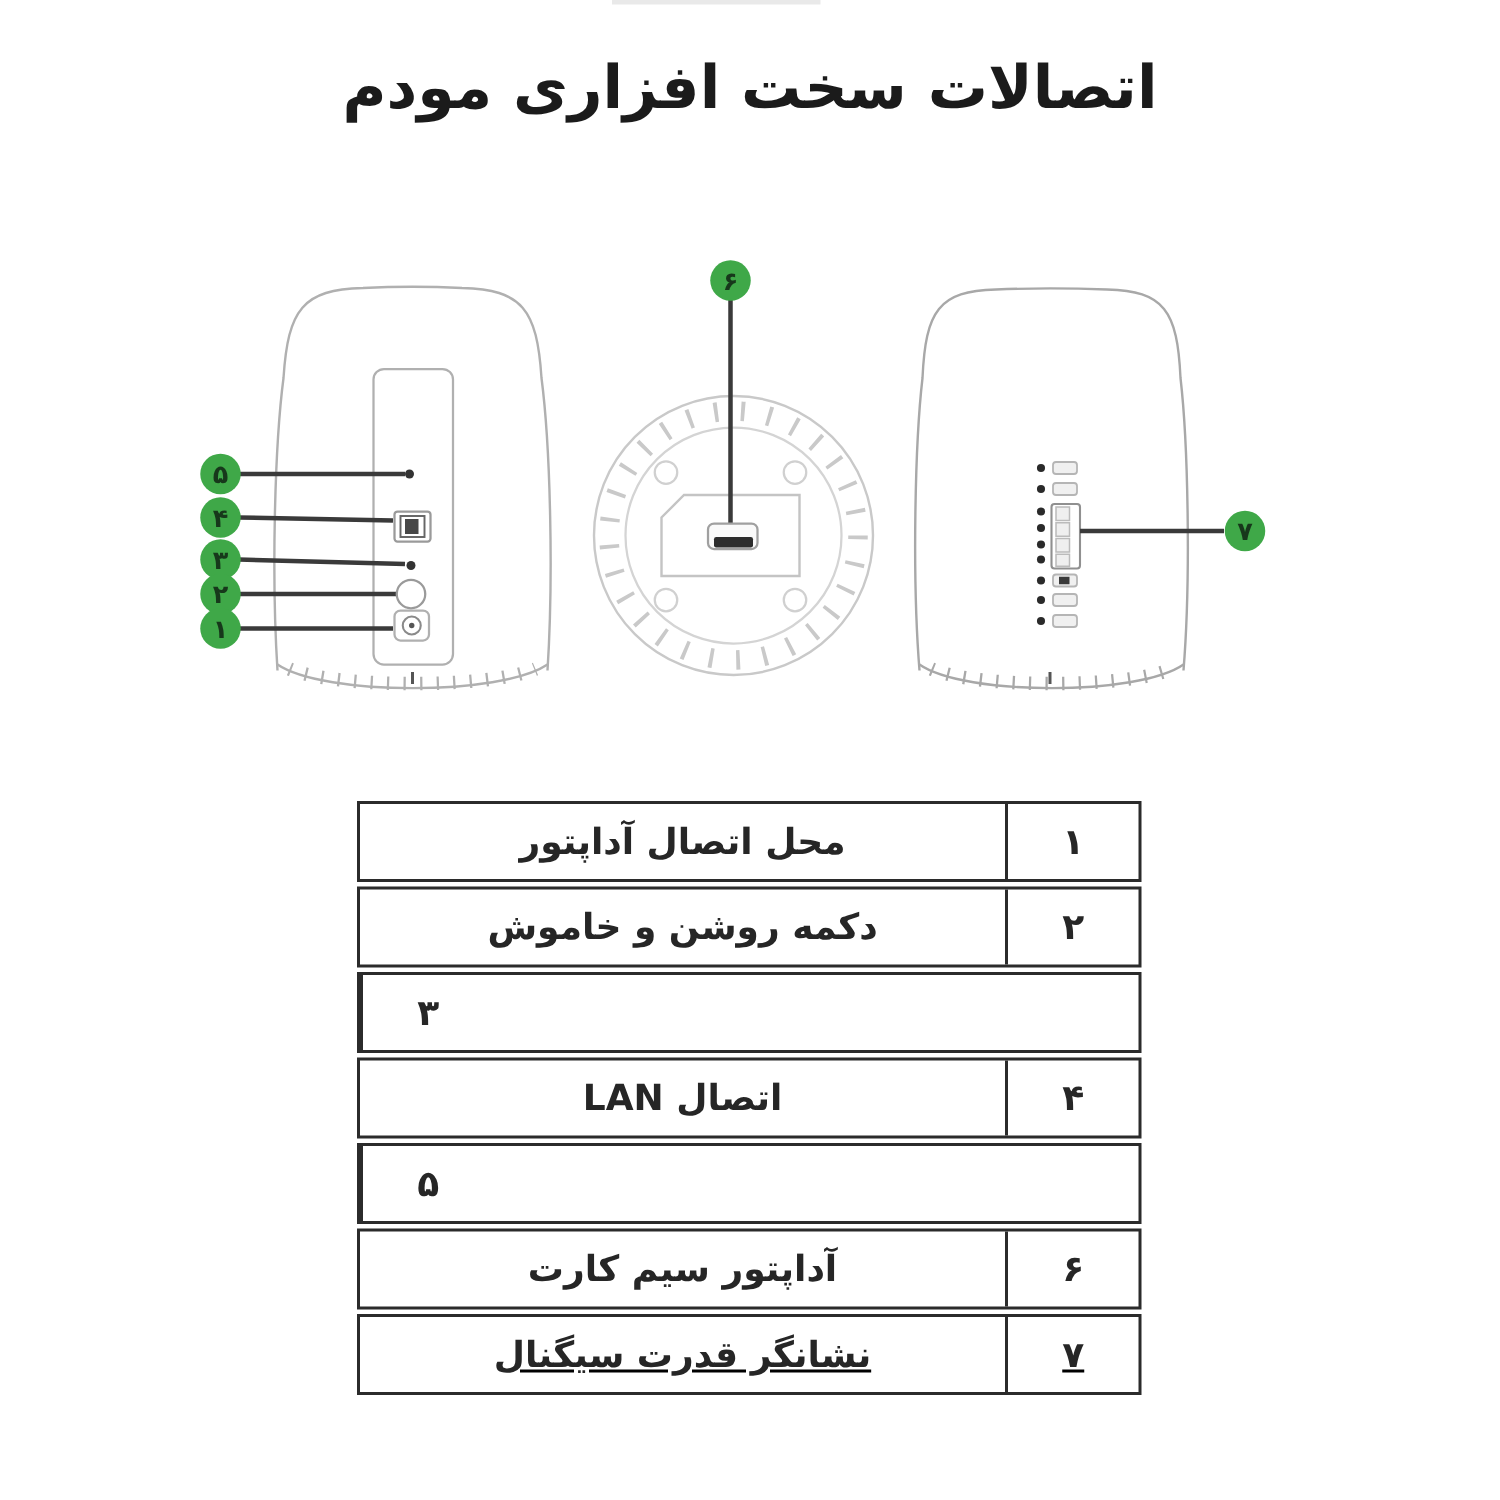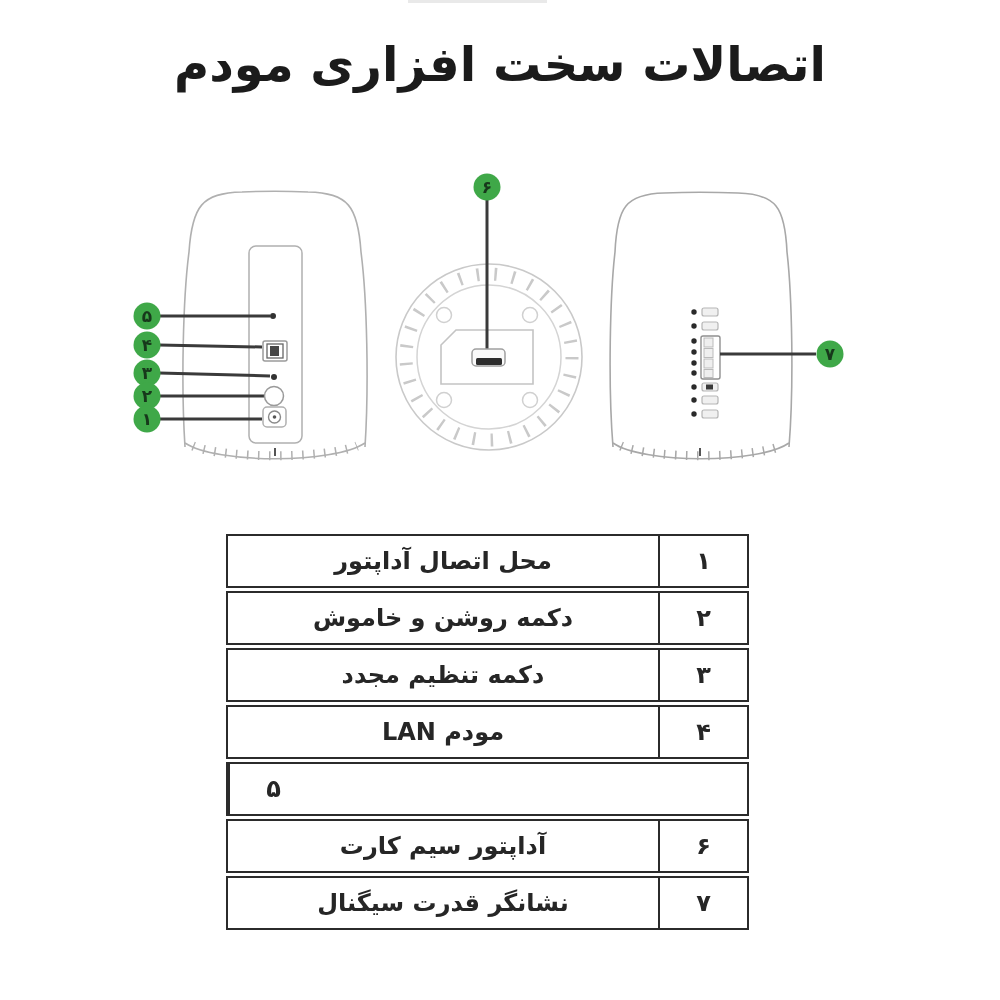--- a/index.html
+++ b/index.html
@@ -4,33 +4,33 @@
 <style>
   html,body{margin:0;padding:0;background:#ffffff;}
   body{font-family:"DejaVu Sans","Liberation Sans",sans-serif;}
   .canvas{position:relative;width:1000px;height:1000px;background:#ffffff;overflow:hidden;}
 
   .top-crop-line{position:absolute;left:408px;top:0;width:139px;height:3px;background:#e9e9e9;}
 
   .page-title{
     position:absolute;left:0;top:36px;width:100%;
     text-align:center;direction:rtl;
-    font-size:48px;font-weight:800;color:#1b1b1b;letter-spacing:0;
+    font-size:40px;font-weight:800;color:#1b1b1b;letter-spacing:0;
   }
 
   .diagram-svg{position:absolute;left:0;top:0;width:1000px;height:520px;}
 
   
-  .spec-table{position:absolute;left:226px;top:534px;width:523px;}
+  .spec-table{position:absolute;left:238px;top:534px;width:523px;}
   .spec-row{
     box-sizing:border-box;height:54px;margin-bottom:3px;
     border:2px solid #2b2b2b;background:#ffffff;
     display:flex;flex-direction:row;align-items:stretch;
   }
-  .spec-row:last-child{margin-bottom:0;}
+  .spec-row:last-child{margin-bottom:0;text-decoration:underline;}
   .cell-desc{
     flex:1;display:flex;align-items:center;justify-content:center;
     direction:rtl;font-size:24px;font-weight:600;color:#262626;padding:0 8px;
   }
   .cell-num{
     width:89px;box-sizing:border-box;border-left:2px solid #2b2b2b;
     display:flex;align-items:center;justify-content:center;
     font-size:24px;font-weight:600;color:#262626;
   }
 </style>
@@ -174,25 +174,24 @@
   <div class="spec-table">
     <div class="spec-row">
       <div class="cell-desc">محل اتصال آداپتور</div>
       <div class="cell-num">۱</div>
     </div>
     <div class="spec-row">
       <div class="cell-desc">دکمه روشن و خاموش</div>
       <div class="cell-num">۲</div>
     </div>
     <div class="spec-row">
-      <div class="cell-desc">دکمه تنظیم مجدد</div>
       <div class="cell-num">۳</div>
     </div>
     <div class="spec-row">
-      <div class="cell-desc">مودم LAN</div>
+      <div class="cell-desc">اتصال LAN</div>
       <div class="cell-num">۴</div>
     </div>
     <div class="spec-row">
       <div class="cell-num">۵</div>
     </div>
     <div class="spec-row">
       <div class="cell-desc">آداپتور سیم کارت</div>
       <div class="cell-num">۶</div>
     </div>
     <div class="spec-row">

